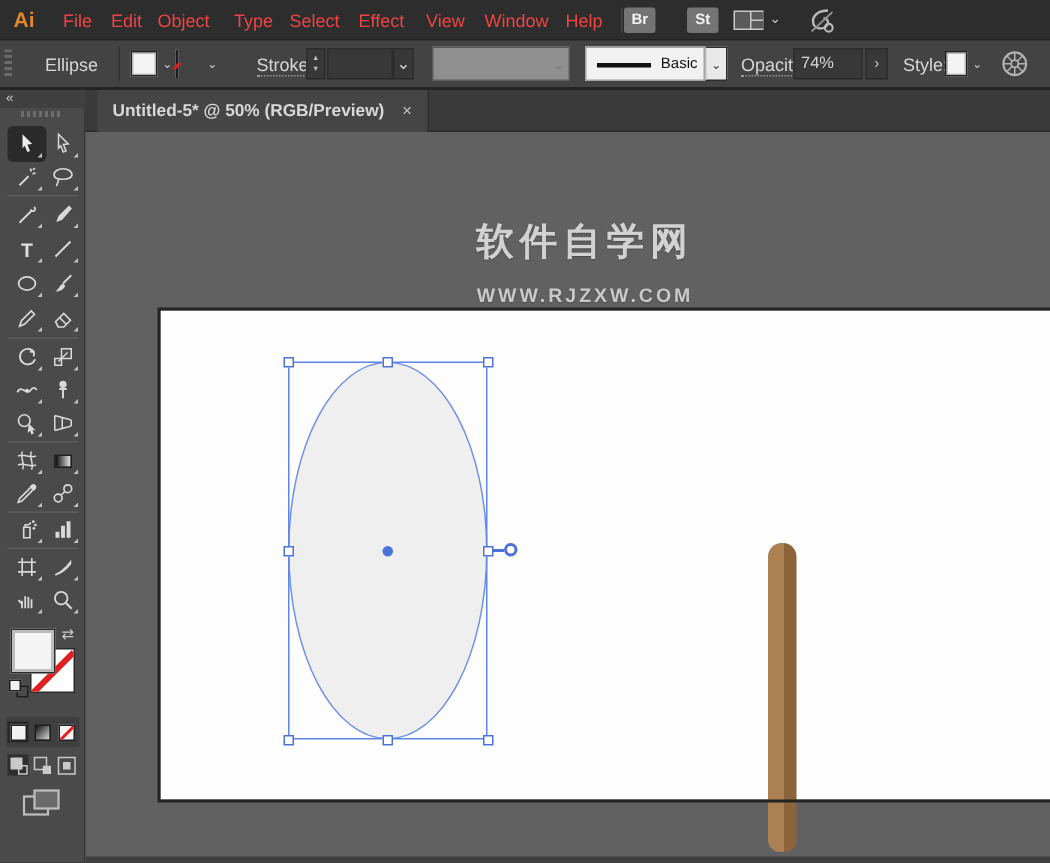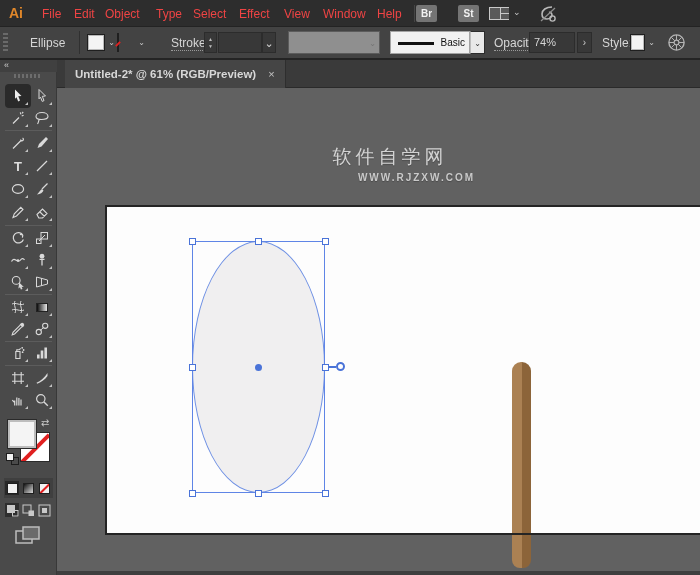--- a/index.html
+++ b/index.html
@@ -105,22 +105,22 @@
     align-items:center; justify-content:space-around; }
   .mode { width:14px; height:14px; display:flex; align-items:center; justify-content:center; }
   .mode.active { background:#2e2e2e; }
   .screenmode { position:absolute; left:15px; top:466px; }
 
   
   .canvas { position:absolute; left:57px; top:88px; width:643px; height:487px;
     background:#616161; overflow:hidden; }
   .watermark { position:absolute; left:248px; top:56px; width:170px; text-align:center;
     color:#d9d9d9; opacity:.95; text-shadow:0 1px 1px rgba(0,0,0,.25); }
-  .wm-title { font-size:19px; font-weight:normal; letter-spacing:4px; }
-  .wm-url { font-size:10px; font-weight:bold; letter-spacing:2px; margin-top:2px; color:#cfcfcf;text-align:right; }
+  .wm-title { font-size:25px; font-weight:bold; letter-spacing:4px; }
+  .wm-url { font-size:13px; font-weight:bold; letter-spacing:2px; margin-top:12px; color:#cfcfcf; }
   .artboard { position:absolute; left:50px; top:119px; width:600px; height:326px;
     background:#fdfdfd; z-index:1; }
   .ab-frame { position:absolute; left:48px; top:117px; width:606px; height:330px;
     border:2px solid #242424; z-index:5; pointer-events:none; }
   .stick { position:absolute; left:455px; top:274px; width:19px; height:206px; z-index:4;
     border-radius:9px 9px 8px 8px;
     background:linear-gradient(90deg,#ab8153 0%,#ab8153 55%,#8c6439 55%,#8c6439 100%); }
   .sel-bbox { position:absolute; left:135px; top:153px; width:133px; height:252px;
     border:1px solid #5f85e6; z-index:2; }
   .sel-ellipse { position:absolute; left:135px; top:153px; width:133px; height:252px;
@@ -200,21 +200,21 @@
           <circle cx="9.5" cy="9.5" r="2.4" fill="none" stroke="#b3b3b3" stroke-width="1.2"></circle>
           <path d="M9.5 2 V7 M9.5 12 V17 M2 9.5 H7 M12 9.5 H17 M4.3 4.3 L7.8 7.8 M11.2 11.2 L14.7 14.7 M14.7 4.3 L11.2 7.8 M7.8 11.2 L4.3 14.7" stroke="#b3b3b3" stroke-width="1"></path>
         </svg>
     </span>
   </div>
 
   <div class="seam"></div>
 
   <div class="tabbar">
     <div class="tab">
-      <span class="tab-title">Untitled-2* @ 61% (RGB/Preview)</span>
+      <span class="tab-title">Untitled-5* @ 50% (RGB/Preview)</span>
       <span class="tab-close">×</span>
     </div>
   </div>
 
   <div class="toolbar">
     <div class="tb-head"></div>
     <span class="tb-collapse">«</span>
     <div class="tb-grip"></div>
     <div id="tools">
         <div class="tool active" style="left: 7px; top: 26px;">

